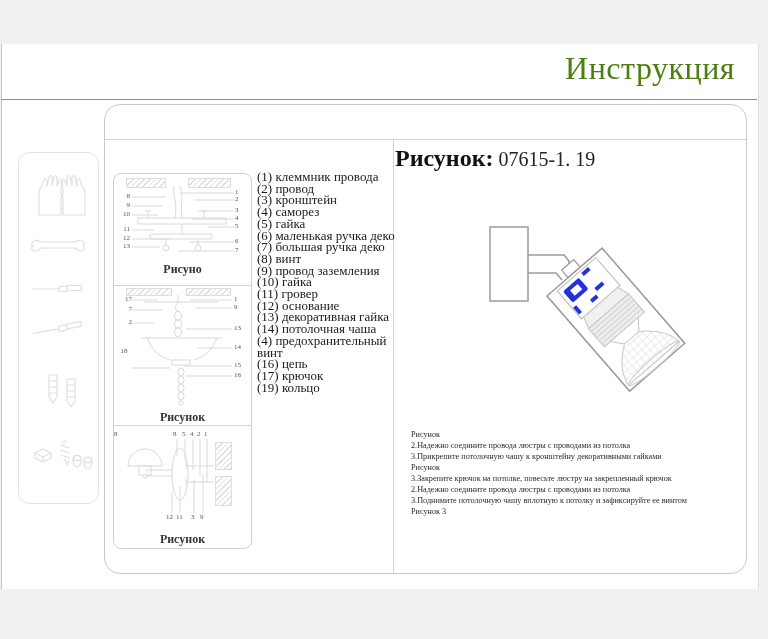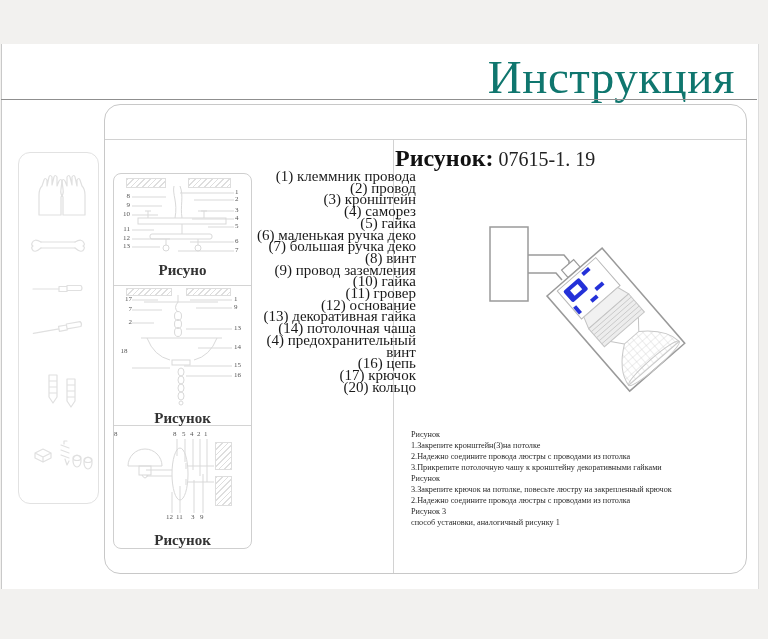--- a/index.html
+++ b/index.html
@@ -1,37 +1,37 @@
 <!DOCTYPE html>
 <html><head>
 <meta charset="utf-8">
 <style>
   html,body{margin:0;padding:0;background:#e9e9e9;}
   .stage{position:relative;width:768px;height:639px;background:#f2f1ef;overflow:hidden;
          font-family:"Liberation Serif","DejaVu Serif",serif;}
   .page{position:absolute;left:1px;top:44px;width:756px;height:545px;background:#ffffff;
         border-left:1px solid #c9c9c9;border-right:1px solid #dcdcdc;}
-  .title{position:absolute;top:50px;right:33px;font-size:47px;color:#0f766e;letter-spacing:.5px;}
+  .title{position:absolute;top:50px;right:33px;font-size:32px;color:#4d7c0f;letter-spacing:.5px;}
   .hrule{position:absolute;left:1px;top:99px;width:756px;height:0;border-top:1px solid #8f8f8f;}
   .panel{position:absolute;left:104px;top:104px;width:641px;height:468px;background:#fff;
          border:1px solid #c8c8c8;border-radius:16px;}
   .panel-strip{position:absolute;left:0;top:34px;width:100%;height:0;border-top:1px solid #d2d2d2;}
   .vdiv{position:absolute;left:288px;top:34px;bottom:0;width:0;border-left:1px solid #d2d2d2;}
   
   .figbox{position:absolute;left:8px;top:68px;width:137px;height:374px;border:1px solid #cfcfcf;border-radius:8px;overflow:hidden;}
   .figsec{position:relative;width:100%;box-sizing:border-box;}
   .figsec.b{border-bottom:1px solid #d4d4d4;}
-  .cap{position:absolute;left:0;width:100%;text-align:center;font-weight:bold;font-size:15px;color:#333;}
+  .cap{position:absolute;left:0;width:100%;text-align:center;font-weight:bold;font-size:12px;color:#333;}
   .num{position:absolute;font-size:7px;color:#555;line-height:7px;}
   .numr{text-align:right;}
   .hatch{position:absolute;height:8px;border:1px solid #dedede;
          background:repeating-linear-gradient(135deg,#dedede 0 1px,transparent 1px 4px);}
   .figsvg{position:absolute;left:0;top:0;}
   
-  .parts{position:absolute;left:152px;top:66px;font-size:15px;line-height:11.7px;color:#1a1a1a;white-space:nowrap;text-align:right;}
+  .parts{position:absolute;left:152px;top:66px;font-size:13px;line-height:11.7px;color:#1a1a1a;white-space:nowrap;}
   
   .model{position:absolute;left:290px;top:40px;display:flex;align-items:baseline;gap:5px;white-space:nowrap;}
   .model-label{font-size:24px;font-weight:bold;color:#111;}
   .model-value{font-size:20px;color:#222;}
   
   .lamp{position:absolute;left:366px;top:101px;}
   
   .instr{position:absolute;left:306px;top:324px;font-size:8.2px;line-height:11px;color:#2a2a2a;white-space:nowrap;}
   
   .sidebar{position:absolute;left:18px;top:152px;width:79px;height:350px;border:1px solid #e2e2e2;border-radius:12px;background:#fff;}
@@ -197,21 +197,21 @@
       <div>(9) провод заземления</div>
       <div>(10) гайка</div>
       <div>(11) гровер</div>
       <div>(12) основание</div>
       <div>(13) декоративная гайка</div>
       <div>(14) потолочная чаша</div>
       <div>(4) предохранительный</div>
       <div>винт</div>
       <div>(16) цепь</div>
       <div>(17) крючок</div>
-      <div>(20) кольцо</div>
+      <div>(19) кольцо</div>
     </div>
 
     <div class="model">
       <span class="model-label">Рисунок:</span>
       <span class="model-value">07615-1. 19</span>
     </div>
 
     <svg class="lamp" width="220" height="200" viewBox="0 0 220 200">
       <defs>
         <pattern id="mesh" width="6" height="6" patternUnits="userSpaceOnUse">
@@ -240,23 +240,22 @@
         <path d="M18 76 L27 87 M55 76 L46 87" stroke="#c4c4c4" fill="none"></path>
         <g>
           <path d="M27 87 C13 97 4 109 3 121 L70 121 C69 109 60 97 46 87 Z" fill="url(#mesh)" stroke="#c8c8c8"></path>
           <ellipse cx="36.5" cy="121" rx="33.5" ry="5" fill="none" stroke="#c8c8c8"></ellipse>
         </g>
       </g>
     </svg>
 
     <div class="instr">
       <div>Рисунок</div>
-      <div>1.Закрепите кронштейн(3)на потолке</div>
       <div>2.Надежно соедините провода люстры с проводами из потолка</div>
       <div>3.Прикрепите потолочную чашу к кронштейну декоративными гайками</div>
       <div>Рисунок</div>
       <div>3.Закрепите крючок на потолке, повесьте люстру на закрепленный крючок</div>
       <div>2.Надежно соедините провода люстры с проводами из потолка</div>
+      <div>3.Поднимите потолочную чашу вплотную к потолку и зафиксируйте ее винтом</div>
       <div>Рисунок 3</div>
-      <div>способ установки,  аналогичный рисунку 1</div>
     </div>
   </div>
 </div>
 
 </body></html>

